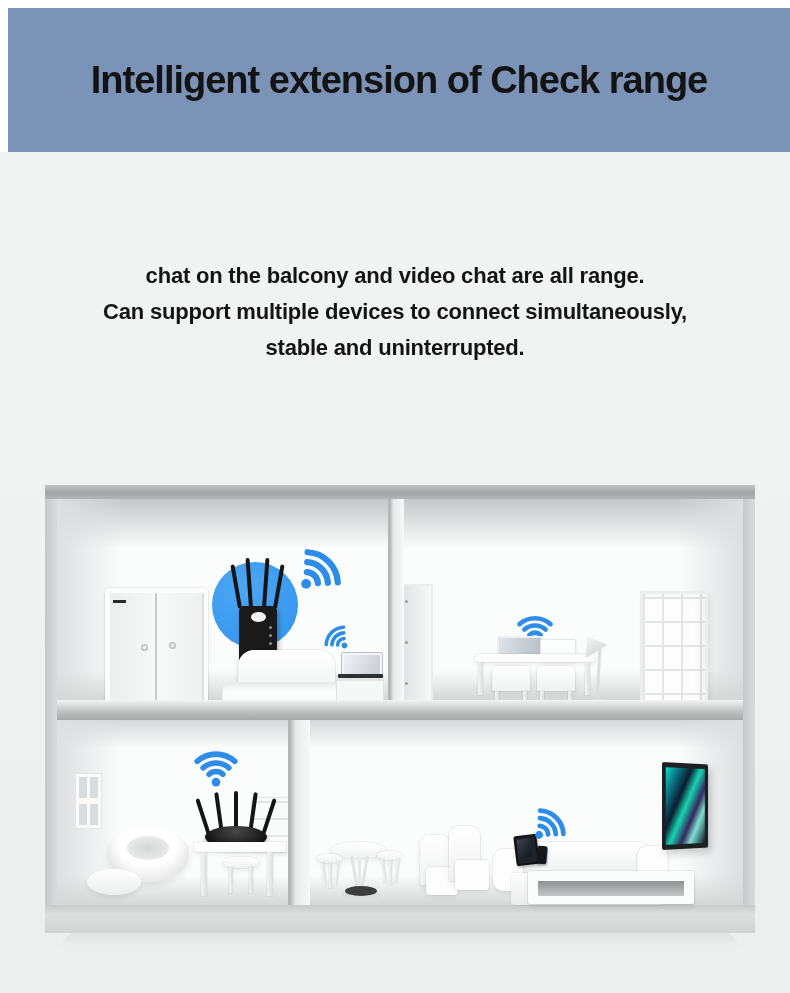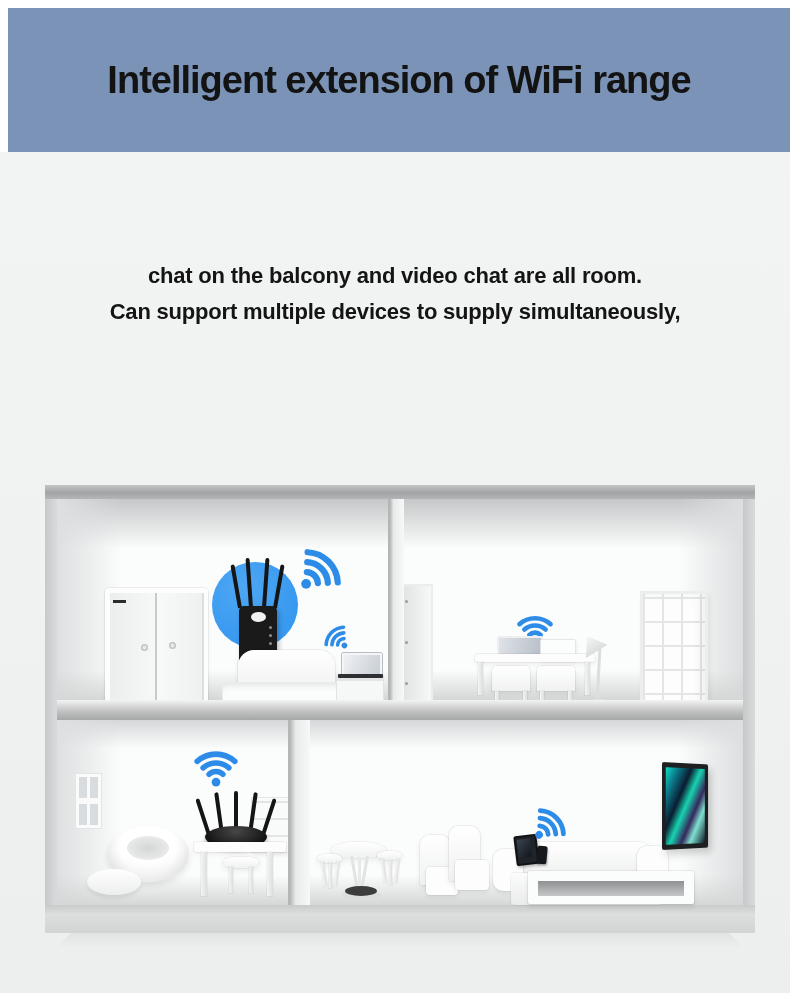--- a/index.html
+++ b/index.html
@@ -72,29 +72,30 @@
     <circle cx="50" cy="85" r="9.5" fill="currentColor"></circle>
     <path d="M35 68 A22 22 0 0 1 65 68" stroke="currentColor" stroke-width="12" stroke-linecap="round" fill="none"></path>
     <path d="M22 54 A42 42 0 0 1 78 54" stroke="currentColor" stroke-width="12" stroke-linecap="round" fill="none"></path>
     <path d="M9 40 A61 61 0 0 1 91 40" stroke="currentColor" stroke-width="12" stroke-linecap="round" fill="none"></path>
   </symbol>
 </svg>
 
 <div class="page">
 
   <header class="banner">
-    <h1>Intelligent extension of WiFi range</h1>
+    <h1>Intelligent extension of Check range</h1>
   </header>
 
   <section class="content">
 
     <p class="desc">
       <br>
-      <span>chat on the balcony and video chat are all room.</span><br>
-      <span>Can support multiple devices to supply simultaneously,</span><br>
+      <span>chat on the balcony and video chat are all range.</span><br>
+      <span>Can support multiple devices to connect simultaneously,</span><br>
+      <span>stable and uninterrupted.</span>
     </p>
 
     <div class="house">
 
       <div class="el roof"></div>
       <div class="el wall-side" style="left:0;"></div>
       <div class="el wall-side" style="left:698px;"></div>
       <div class="el foundation"></div>
       <div class="el apron"></div>
 

